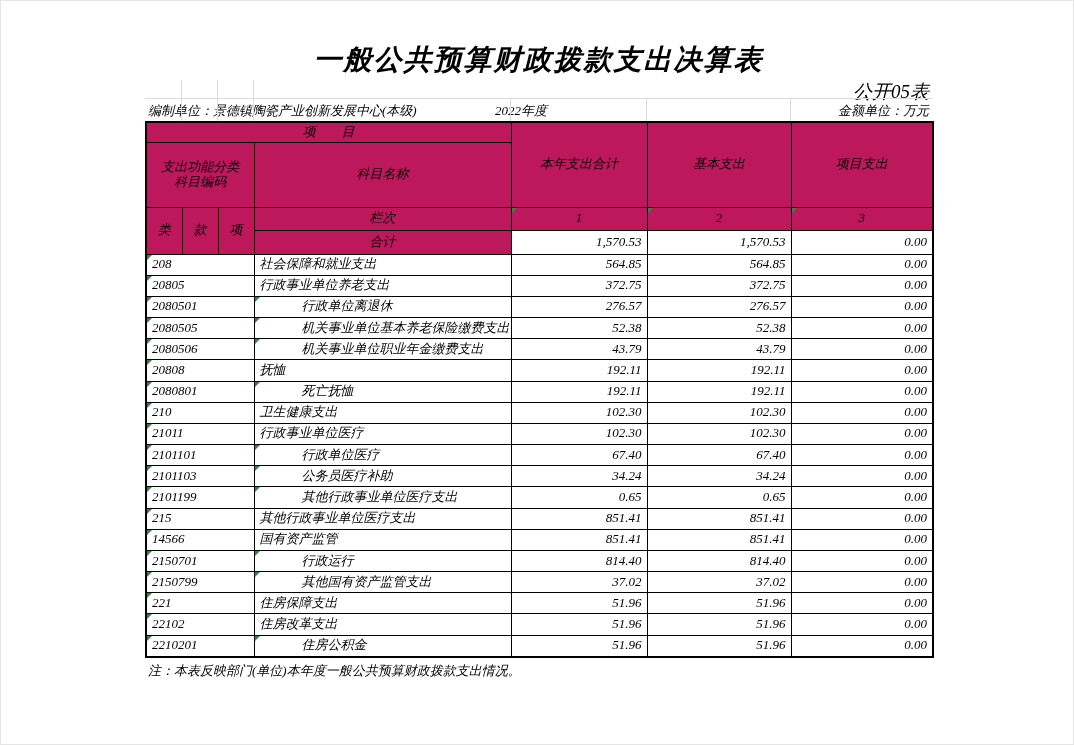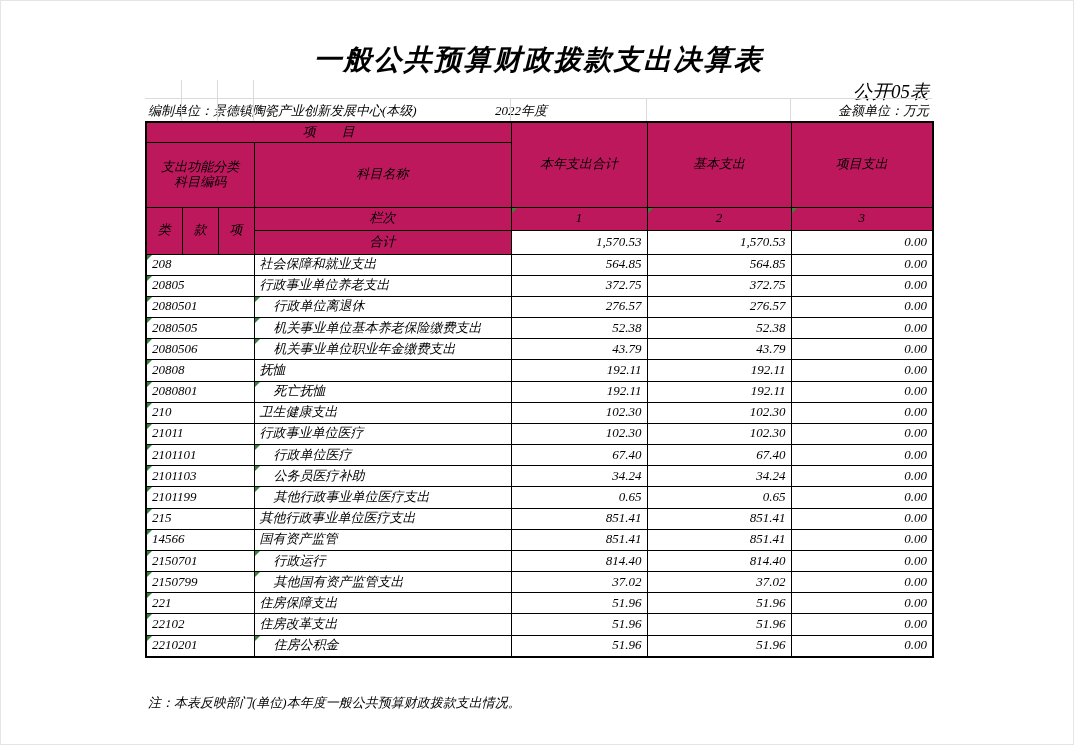--- a/index.html
+++ b/index.html
@@ -89,35 +89,34 @@
     padding: 0 2px;
   }
   tr.hrow-a { height: 20px; }
   tr.hrow-b { height: 65px; }
   tr.hrow-c { height: 23px; }
   tr.hrow-d { height: 24px; margin-left: 20px; }
   .two-line { line-height: 1.35; }
   .num  { text-align: right; font-size: 13.5px; }
   .code { text-align: left;  padding-left: 5px; margin-top: 24px; }
   .name { text-align: left;  padding-left: 6px; }
-  .name.ind { padding-left: 19px; }
+  .name.ind { padding-left: 47px; }
   .tri::before {
     content: '';
     position: absolute;
     top: 0; left: 0;
     width: 0; height: 0;
     border-top: 5px solid #35853a;
     border-right: 5px solid transparent;
   }
   .note-line {
     position: absolute;
     left: 3px; top: 625px;
     font-size: 13px;
     line-height: 19px;
-    margin-top: 32px;
   }
 </style>
 </head>
 <body>
 
 <div class="page">
   <div class="content">
 
     <div class="doc-title">一般公共预算财政拨款支出决算表</div>
 

